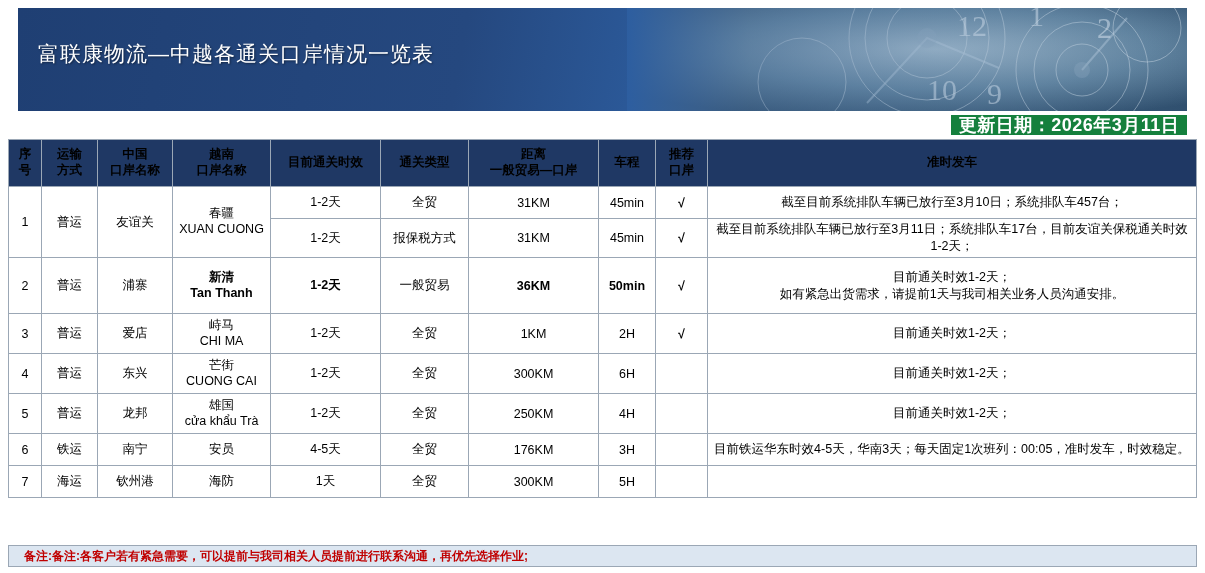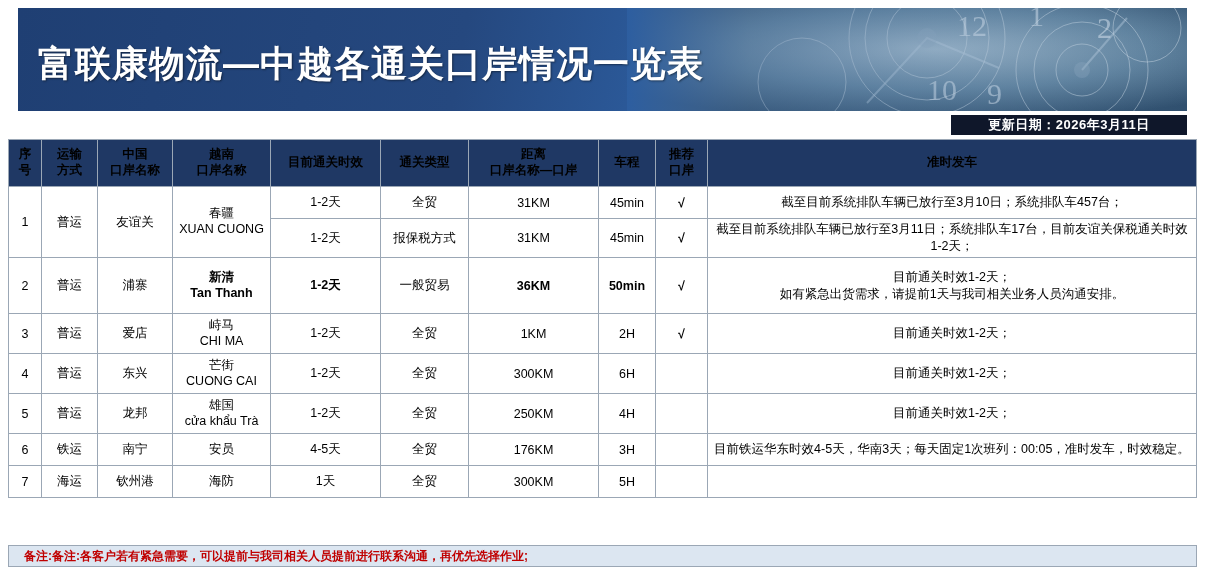--- a/index.html
+++ b/index.html
@@ -36,37 +36,37 @@
     top: 0;
     width: 560px;
     height: 103px;
     overflow: hidden;
   }
   .banner-title {
     position: absolute;
     left: 20px;
     top: 32px;
     color: #ffffff;
-    font-size: 36px;
-    font-weight: bold;
+    font-size: 21px;
+    font-weight: normal;
     letter-spacing: 1px;
     text-shadow: 1px 1px 2px rgba(0,0,0,.45);
     white-space: nowrap;
   }
 
   
   .update-bar {
     position: absolute;
     left: 951px;
     top: 115px;
     width: 236px;
     height: 20px;
-    background: #0f172a;
+    background: #15803d;
     color: #ffffff;
-    font-size: 13px;
+    font-size: 18px;
     font-weight: bold;
     display: flex;
     align-items: center;
     justify-content: center;
     letter-spacing: .5px;
   }
 
   
   table.main {
     position: absolute;
@@ -218,21 +218,21 @@
           <div>口岸名称</div>
         </th>
         <th>
           <div>越南</div>
           <div>口岸名称</div>
         </th>
         <th>目前通关时效</th>
         <th>通关类型</th>
         <th>
           <div>距离</div>
-          <div>口岸名称—口岸</div>
+          <div>一般贸易—口岸</div>
         </th>
         <th>车程</th>
         <th>
           <div>推荐</div>
           <div>口岸</div>
         </th>
         <th>准时发车</th>
       </tr>
     </thead>
     <tbody>

